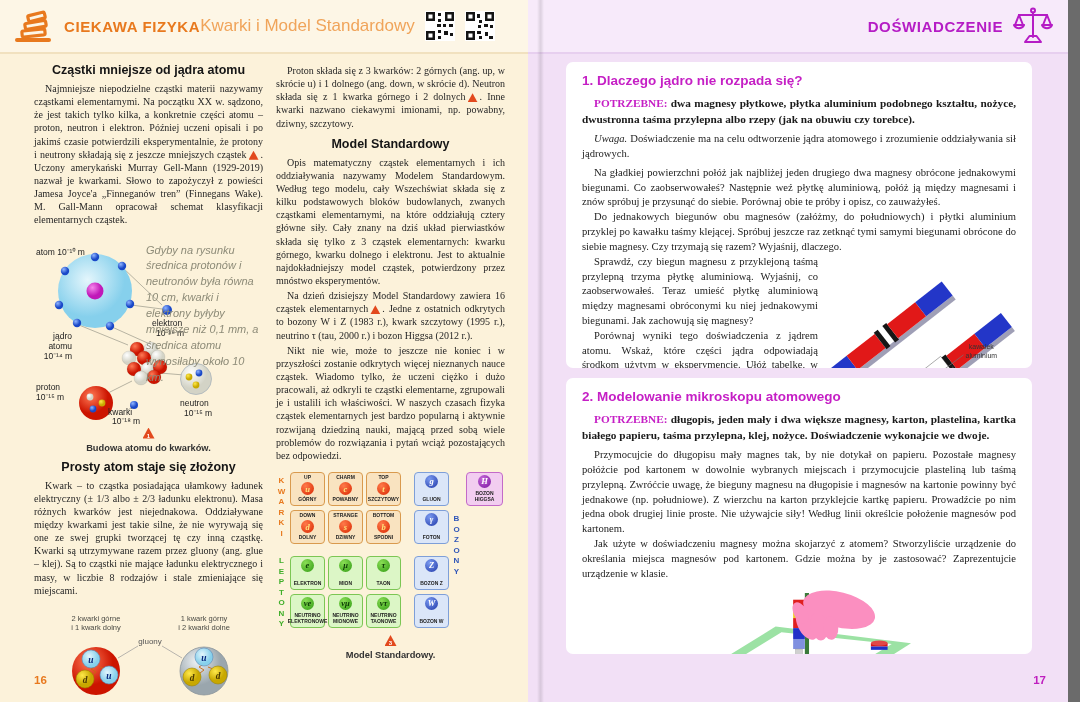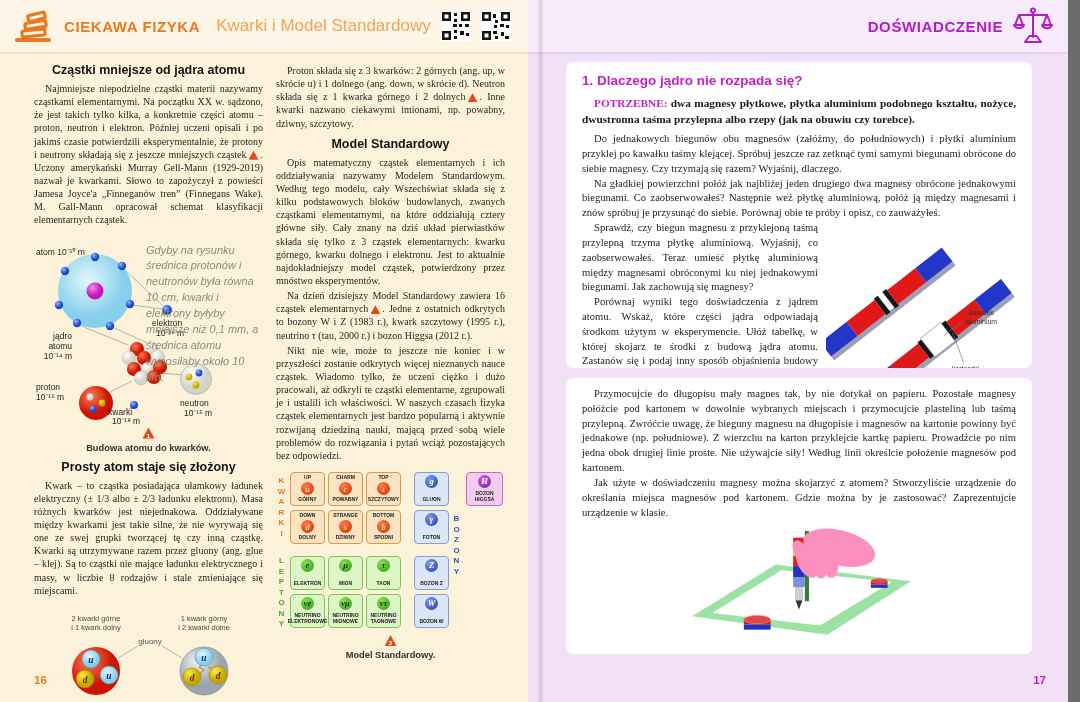--- a/index.html
+++ b/index.html
@@ -7,21 +7,21 @@
   .page{position:absolute;top:0;width:540px;height:702px;}
   .page-left{left:0;background:#fcf2da;}
   .page-right{left:528px;background:#f2e0f6;}
   .spine{position:absolute;left:537px;top:0;width:7px;height:702px;z-index:6;
          background:linear-gradient(90deg,rgba(0,0,0,0) 0%,rgba(0,0,0,.10) 45%,rgba(0,0,0,.10) 55%,rgba(0,0,0,0) 100%);}
 
   
   .lp-header{position:absolute;top:0;left:0;right:0;height:54px;display:flex;align-items:center;
              padding:0 14px;box-sizing:border-box;background:#fdf6e6;border-bottom:2px solid #f1e1bf;}
   .brand{font:800 15px "Liberation Sans",sans-serif;color:#e8791e;letter-spacing:.6px;margin-left:8px;}
-  .lp-title{font:400 17px "Liberation Sans",sans-serif;color:#f0a45a;margin-left:16px;}
+  .lp-title{font:400 17px "Liberation Sans",sans-serif;color:#f0a45a;}
   .qr{margin-left:10px;}
   .rp-header{position:absolute;top:0;left:0;right:0;height:54px;display:flex;align-items:center;justify-content:flex-end;
              gap:9px;padding:0 14px;box-sizing:border-box;background:#f7eafa;border-bottom:2px solid #e7cfef;}
   .rp-header .hdr-text{font:800 15px "Liberation Sans",sans-serif;color:#b51cc5;letter-spacing:.6px;}
 
   
   .lp-cols{position:absolute;top:56px;left:34px;width:472px;display:flex;gap:13px;}
   .col{width:229px;}
   h3.sect{font:700 12.5px "Liberation Sans",sans-serif;text-align:center;margin:7px 0 5px;color:#151515;}
   p.body{font-size:10px;line-height:1.315;text-align:justify;text-indent:11px;margin:0 0 2px;color:#262626;}
@@ -387,22 +387,23 @@
         <path d="M2 19 A5.5 5.5 0 0 0 12 19 Z"></path>
         <path d="M35 9 L31 19 M35 9 L39 19"></path>
         <path d="M30 19 A5.5 5.5 0 0 0 40 19 Z"></path>
         <path d="M13 36 H29 L24.5 30 H17.5 Z"></path>
       </svg>
     </div>
 
     <div class="box" id="box1">
       <div class="rp-title">1. Dlaczego jądro nie rozpada się?</div>
       <p class="need"><span class="need-label">POTRZEBNE:</span><span> dwa magnesy płytkowe, płytka aluminium podobnego kształtu, nożyce, dwustronna taśma przylepna albo rzepy (jak na obuwiu czy torebce).</span></p>
+      <p class="rp-p" style="margin-bottom:4px;"><span class="uwaga-label">Uwaga.</span><span> Doświadczenie ma na celu odtworzenie jądra atomowego i zrozumienie oddziaływania sił jądrowych.</span></p>
+      <p class="rp-p">Na gładkiej powierzchni połóż jak najbliżej jeden drugiego dwa magnesy obrócone jednakowymi biegunami. Co zaobserwowałeś? Następnie weź płytkę aluminiową, połóż ją między magnesami i znów spróbuj je przysunąć do siebie. Porównaj obie te próby i opisz, co zauważyłeś.</p>
       <p class="rp-p">Do jednakowych biegunów obu magnesów (załóżmy, do południowych) i płytki aluminium przyklej po kawałku taśmy klejącej. Spróbuj jeszcze raz zetknąć tymi samymi biegunami obrócone do siebie magnesy. Czy trzymają się razem? Wyjaśnij, dlaczego.</p>
-      <p class="rp-p">Na gładkiej powierzchni połóż jak najbliżej jeden drugiego dwa magnesy obrócone jednakowymi biegunami. Co zaobserwowałeś? Następnie weź płytkę aluminiową, połóż ją między magnesami i znów spróbuj je przysunąć do siebie. Porównaj obie te próby i opisz, co zauważyłeś.</p>
 
       <svg class="magfig" viewBox="0 0 190 178">
         <g transform="translate(60,82) rotate(-38)">
           <rect x="-78" y="9" width="156" height="5" fill="#101048" opacity="0.4"></rect>
           <rect x="-78" y="-9" width="34" height="18" fill="#2336c8"></rect>
           <rect x="-44" y="-9" width="36" height="18" fill="#e11818"></rect>
           <rect x="-8" y="-10.5" width="5" height="21" fill="#161616"></rect>
           <rect x="3" y="-10.5" width="5" height="21" fill="#161616"></rect>
           <rect x="8" y="-9" width="36" height="18" fill="#e11818"></rect>
           <rect x="44" y="-9" width="34" height="18" fill="#2336c8"></rect>
@@ -425,20 +426,22 @@
           <text x="140" y="152">karteczki</text>
           <text x="140" y="161">samoprzylepne</text>
         </g>
       </svg>
 
       <p class="rp-p">Sprawdź, czy biegun magnesu z przyklejoną taśmą przylepną trzyma płytkę aluminiową. Wyjaśnij, co zaobserwowałeś. Teraz umieść płytkę aluminiową między magnesami obróconymi ku niej jednakowymi biegunami. Jak zachowują się magnesy?</p>
       <p class="rp-p">Porównaj wyniki tego doświadczenia z jądrem atomu. Wskaż, które części jądra odpowiadają środkom użytym w eksperymencie. Ułóż tabelkę, w której skojarz te środki z budową jądra atomu. Zastanów się i podaj inny sposób objaśnienia budowy jądra atomu.</p>
     </div>
 
     <div class="box" id="box2">
+      <div class="rp-title">2. Modelowanie mikroskopu atomowego</div>
+      <p class="need"><span class="need-label">POTRZEBNE:</span><span> długopis, jeden mały i dwa większe magnesy, karton, plastelina, kartka białego papieru, taśma przylepna, klej, nożyce. Doświadczenie wykonajcie we dwoje.</span></p>
       <p class="rp-p">Przymocujcie do długopisu mały magnes tak, by nie dotykał on papieru. Pozostałe magnesy połóżcie pod kartonem w dowolnie wybranych miejscach i przymocujcie plasteliną lub taśmą przylepną. Zwróćcie uwagę, że bieguny magnesu na długopisie i magnesów na kartonie powinny być jednakowe (np. południowe). Z wierzchu na karton przyklejcie kartkę papieru. Prowadźcie po nim jedna obok drugiej linie proste. Nie używajcie siły! Według linii określcie położenie magnesów pod kartonem.</p>
       <p class="rp-p">Jak użyte w doświadczeniu magnesy można skojarzyć z atomem? Stworzyliście urządzenie do określania miejsca magnesów pod kartonem. Gdzie można by je zastosować? Zaprezentujcie urządzenie w klasie.</p>
 
       <div class="handwrap">
         <svg width="252" height="112" viewBox="0 0 300 134">
           <polygon points="22,108 122,46 284,66 184,130" fill="#9ce2a4"></polygon>
           <polygon points="46,104 129,53 261,67 175,119" fill="#ffffff"></polygon>
           <g>
             <rect x="84" y="112" width="32" height="6" fill="#d81818"></rect>
             <rect x="84" y="118" width="32" height="6" fill="#2030c8"></rect>

